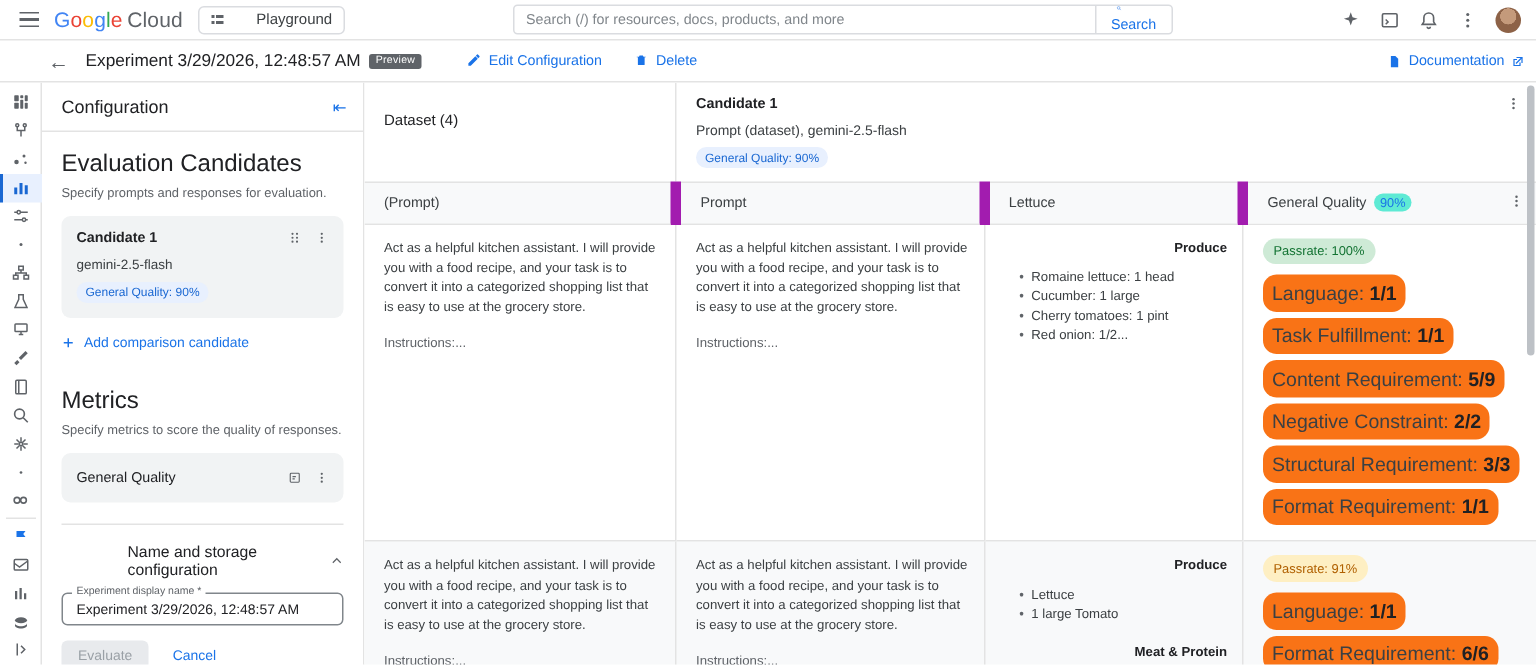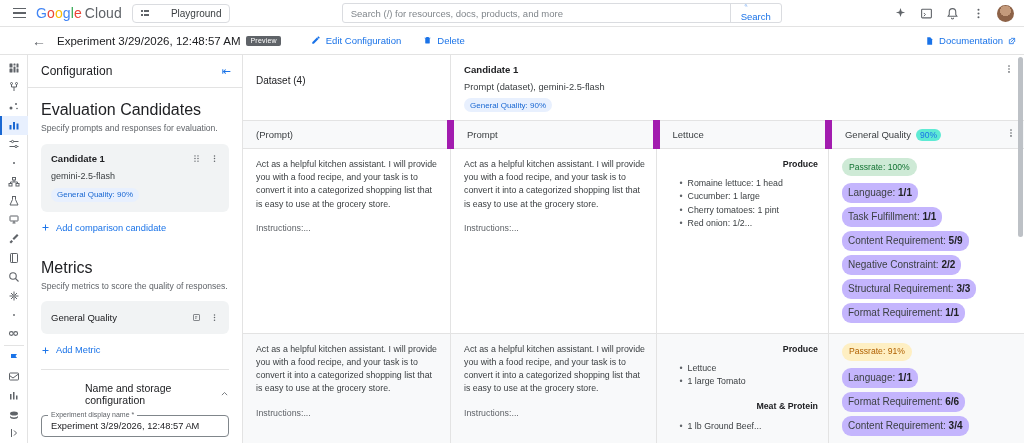--- a/index.html
+++ b/index.html
@@ -191,21 +191,21 @@
   .resp-ul li { position: relative; padding-left: 8px; font-size: 8.8px; color: #3c4043; line-height: 1.5; }
   .resp-ul li::before { content: "•"; position: absolute; left: 0; color: #5f6368; }
 
   .pass {
     display: inline-block; font-size: 8.6px; padding: 2.5px 7px; border-radius: 9px; margin-bottom: 7px;
   }
   .pass.green { background: #ceead6; color: #137333; }
   .pass.amber { background: #feefc3; color: #b06000; }
   .mchips { display: flex; flex-wrap: wrap; gap: 4px 6px; }
   .mchip {
-    background: #c4b5fd; color: #3c4043; font-size: 10px; padding: 2.5px 6px; border-radius: 9px;
+    background: #f97316; color: #3c4043; font-size: 13px; padding: 2.5px 6px; border-radius: 9px;
     white-space: nowrap;
   }
   .mchip b { color: #202124; }
 
   
   .vscroll {
     position: absolute; right: 0; top: 0; bottom: 0; width: 7px; background: transparent;
   }
   .vscroll .thumb { position: absolute; left: 1px; width: 5px; background: #bdc1c6; border-radius: 3px; }
   svg { display: block; }
@@ -481,26 +481,20 @@
                 <path d="M8 10h6M8 14h4"></path>
               </svg>
             <svg width="9" height="9" viewBox="0 0 24 24" fill="#5f6368">
                 <circle cx="12" cy="5" r="2"></circle>
                 <circle cx="12" cy="12" r="2"></circle>
                 <circle cx="12" cy="19" r="2"></circle>
               </svg>
           </span>
         </div>
 
-        <div class="link-add">
-          <svg width="9" height="9" viewBox="0 0 24 24" fill="none" stroke="#1a73e8" stroke-width="2.6">
-              <path d="M12 4v16M4 12h16"></path>
-            </svg>
-          <span>Add Metric</span>
-        </div>
 
         <div class="hr"></div>
 
         <div class="name-sect">
           <span class="t">Name and storage configuration</span>
           <svg width="10" height="10" viewBox="0 0 24 24" fill="none" stroke="#5f6368" stroke-width="2.2">
               <path d="M5 15l7-7 7 7"></path>
             </svg>
         </div>
 

